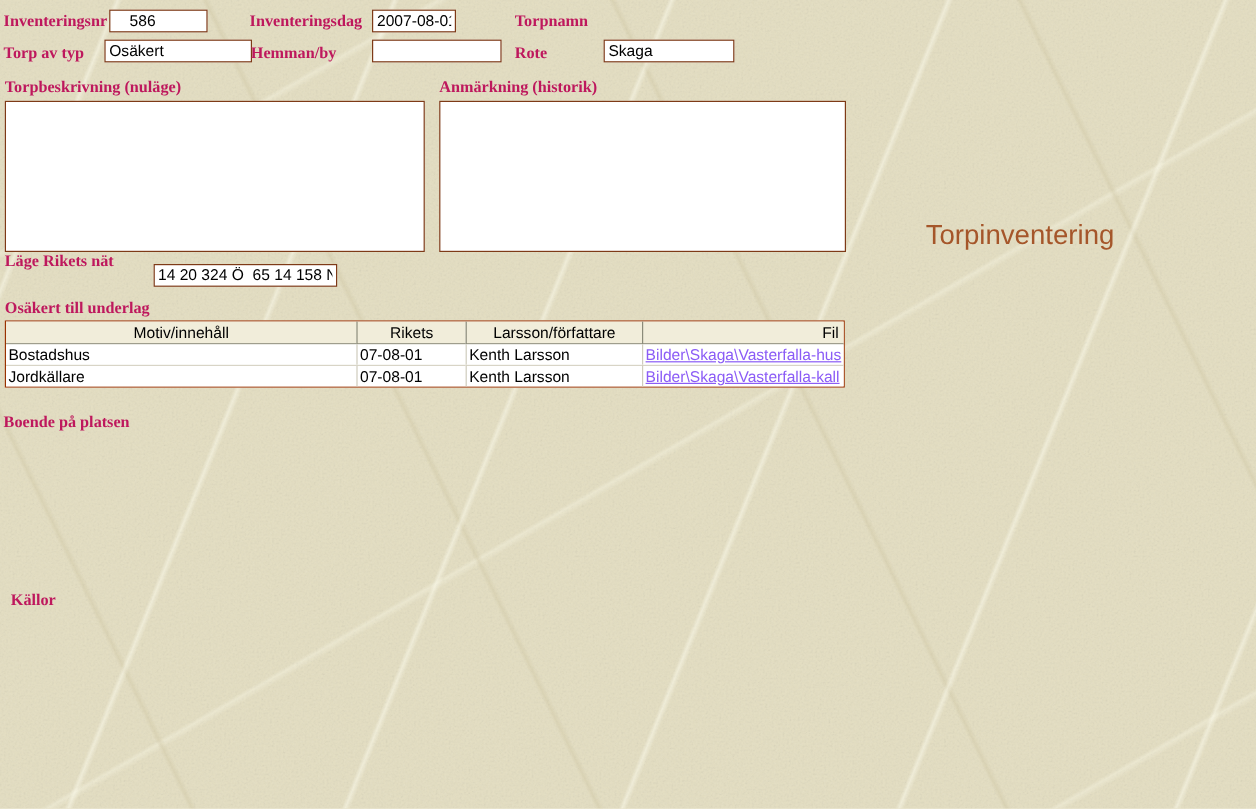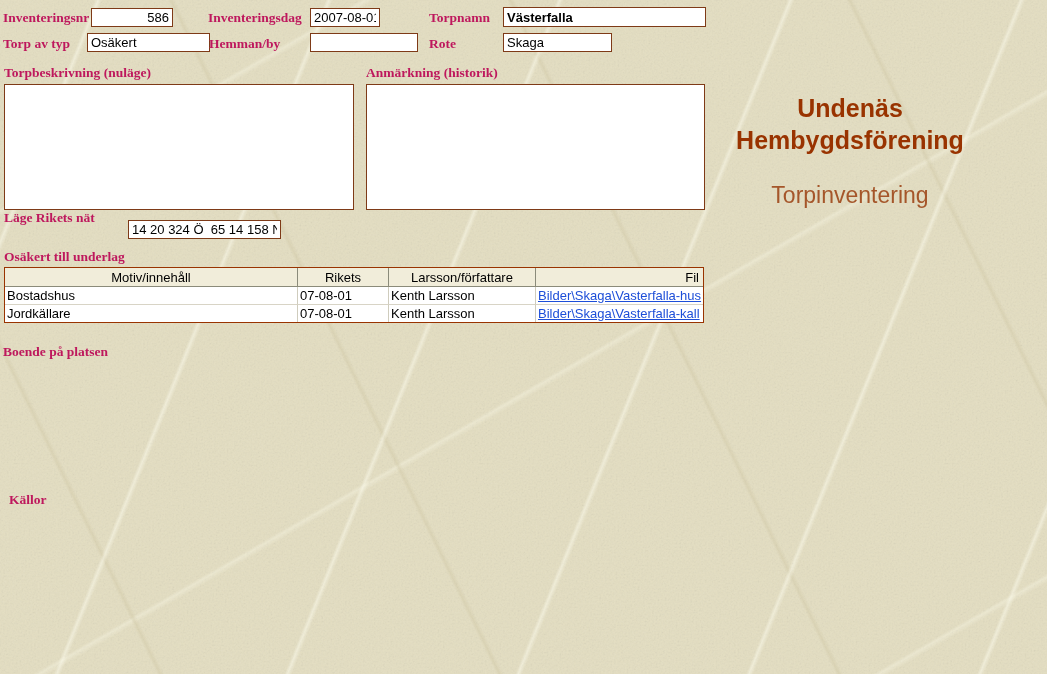--- a/index.html
+++ b/index.html
@@ -32,21 +32,21 @@
     position:absolute;
     box-sizing:border-box;
     border:1px solid #7e3a17;
     background:#ffffff;
     font-family:"Liberation Sans",sans-serif;
     font-size:13px;
     color:#000000;
     padding:0 3px;
     height:19px;
   }
-  .num{text-align:right;padding-left:16px;}
+  .num{text-align:left;padding-left:16px;}
   .ctr{text-align:center;}
   .bold-input{font-weight:bold;}
   textarea.fta{
     position:absolute;
     box-sizing:border-box;
     border:1px solid #7e3a17;
     background:#ffffff;
     resize:none;
     font-family:"Liberation Sans",sans-serif;
     font-size:13px;
@@ -114,21 +114,21 @@
   .links-table td{
     height:17px;
     padding:0 2px;
     background:#ffffff;
     text-align:left;
     overflow:hidden;white-space:nowrap;
     border-top:1px solid #d8d4c6;
   }
   .links-table tbody tr:first-child td{border-top:none;}
   .links-table td + td{border-left:1px solid #cfccbd;}
-  .links-table a{color:#1d4ed8;}
+  .links-table a{color:#8b5cf6;}
 </style>
 </head>
 <body>
 
 <div class="page">
 
   <svg class="bg-svg" xmlns="http://www.w3.org/2000/svg">
     <defs>
       <filter id="grain" x="0" y="0" width="100%" height="100%">
         <feTurbulence type="fractalNoise" baseFrequency="0.55" numOctaves="2" seed="7" stitchTiles="stitch"></feTurbulence>
@@ -145,41 +145,39 @@
 
   <div class="content">
 
     <span class="flabel" id="lbl-nr">Inventeringsnr</span>
     <input class="finput num" id="inp-nr" type="text" value="586" style="">
 
     <span class="flabel" id="lbl-dag">Inventeringsdag</span>
     <input class="finput ctr" id="inp-dag" type="text" value="2007-08-01" style="">
 
     <span class="flabel" id="lbl-torpnamn">Torpnamn</span>
-    <input class="finput bold-input" id="inp-torpnamn" type="text" value="Västerfalla" style="">
 
     <span class="flabel" id="lbl-typ">Torp av typ</span>
     <input class="finput" id="inp-typ" type="text" value="Osäkert" style="">
 
     <span class="flabel" id="lbl-hemman">Hemman/by</span>
     <input class="finput" id="inp-hemman" type="text" value="" style="">
 
     <span class="flabel" id="lbl-rote">Rote</span>
     <input class="finput" id="inp-rote" type="text" value="Skaga" style="">
 
     <span class="flabel" id="lbl-beskr">Torpbeskrivning (nuläge)</span>
     <textarea class="fta" id="ta-beskr" style=""></textarea>
 
     <span class="flabel" id="lbl-anm">Anmärkning (historik)</span>
     <textarea class="fta" id="ta-anm" style=""></textarea>
 
     <span class="flabel" id="lbl-lage">Läge Rikets nät</span>
     <input class="finput" id="inp-lage" type="text" value="14 20 324 Ö  65 14 158 N" style="">
 
-    <div class="org-title">Undenäs Hembygdsförening</div>
     <div class="app-title">Torpinventering</div>
 
     <span class="flabel" id="lbl-lankar">Osäkert till underlag</span>
 
     <table class="links-table">
       <colgroup>
           <col class="c1">
           <col class="c2">
           <col class="c3">
           <col class="c4">

